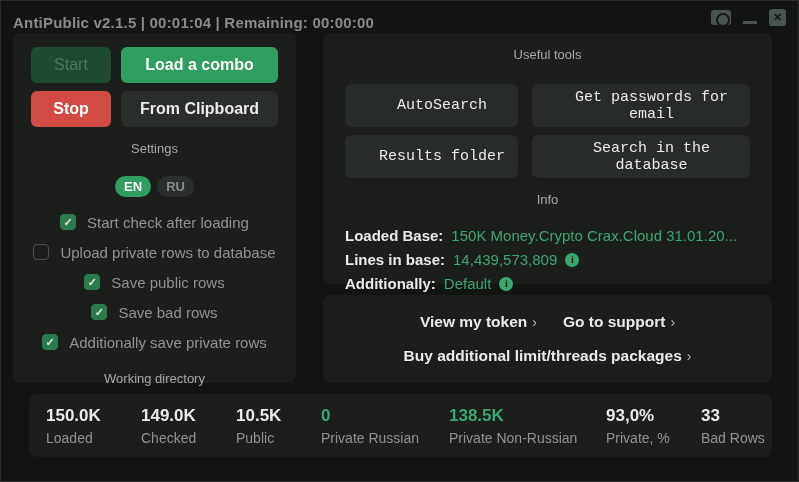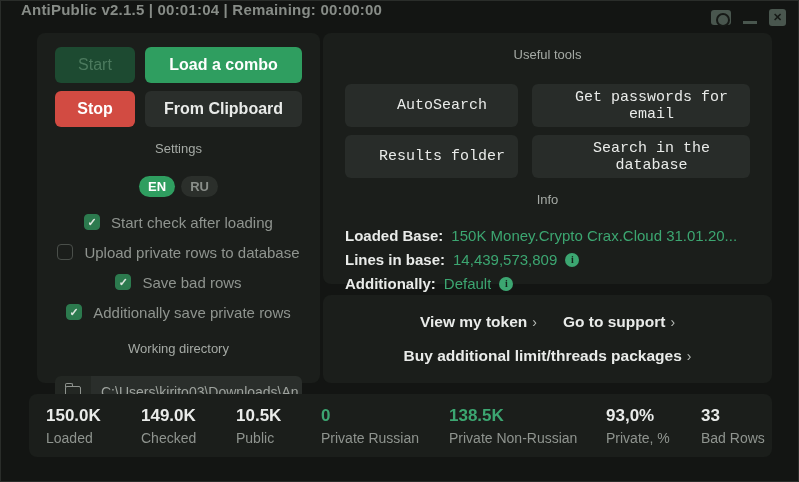--- a/index.html
+++ b/index.html
@@ -23,34 +23,34 @@
   body{
     background:var(--bg);
     font-family:"Liberation Sans", sans-serif;
     position:relative;
     color:var(--white);
     border:1px solid #2a2d2a;
   }
   
   .titlebar{
     position:absolute;left:0;top:0;width:100%;height:30px;
-    display:flex;align-items:flex-start;
-    padding:0 12px 0 20px;
+    display:flex;align-items:flex-end;
+    padding:0 12px 0 12px;
   }
   .title-text{font-size:15px;font-weight:700;color:#878c87;letter-spacing:.2px;}
   .win-controls{margin-left:auto;display:flex;align-items:flex-end;gap:12px;height:100%;padding-bottom:5px;}
   .cam-icon{width:20px;height:15px;background:var(--titlebar-icon);border-radius:3px;position:relative;margin-bottom:1px;}
   .cam-icon::before{content:"";position:absolute;left:5px;top:2.5px;width:10px;height:10px;border:2px solid #161916;border-radius:50%;}
   .min-icon{width:14px;height:3px;background:var(--titlebar-icon);margin-bottom:2px;}
   .close-icon{width:17px;height:17px;background:var(--titlebar-icon);border-radius:3px;position:relative;margin-bottom:0;}
   .close-icon::before{content:"✕";position:absolute;left:0;top:0;width:100%;height:100%;
     display:flex;align-items:center;justify-content:center;color:#161916;font-size:11px;font-weight:700;}
   
   .panel{position:absolute;background:var(--panel);border-radius:8px;}
-  .left-panel{left:36px;top:32px;width:283px;height:350px;padding:14px 18px;}
+  .left-panel{left:12px;top:32px;width:283px;height:350px;padding:14px 18px;}
   .tools-panel{left:322px;top:32px;width:449px;height:251px;padding:14px 22px;}
   .links-panel{left:322px;top:294px;width:449px;height:88px;display:flex;flex-direction:column;align-items:center;justify-content:center;gap:16px;}
   .stats-panel{left:28px;top:393px;width:743px;height:63px;display:flex;align-items:center;padding-left:17px;}
   
   .btn-row{display:flex;gap:10px;margin-bottom:8px;}
   .btn{border:none;border-radius:6px;height:36px;font-family:inherit;font-size:16px;font-weight:500;cursor:pointer;}
   .btn-start{width:80px;background:var(--green-dark);color:var(--green-dark-text);}
   .btn-load{flex:1;background:var(--green);color:#fff;font-weight:600;}
   .btn-stop{width:80px;background:var(--red);color:#fff;font-weight:600;}
   .btn-clip{flex:1;background:var(--btn-dark2);color:var(--white);font-weight:600;}
@@ -126,20 +126,24 @@
     </div>
   </div>
 
   <div class="check-row">
     <span class="checkbox checked"></span>
     <span class="check-label">Start check after loading</span>
   </div>
   <div class="check-row">
     <span class="checkbox"></span>
     <span class="check-label">Upload private rows to database</span>
+  </div>
+  <div class="check-row">
+    <span class="checkbox checked"></span>
+    <span class="check-label">Save public rows</span>
   </div>
   <div class="check-row">
     <span class="checkbox checked"></span>
     <span class="check-label">Save bad rows</span>
   </div>
   <div class="check-row">
     <span class="checkbox checked"></span>
     <span class="check-label">Additionally save private rows</span>
   </div>
 

